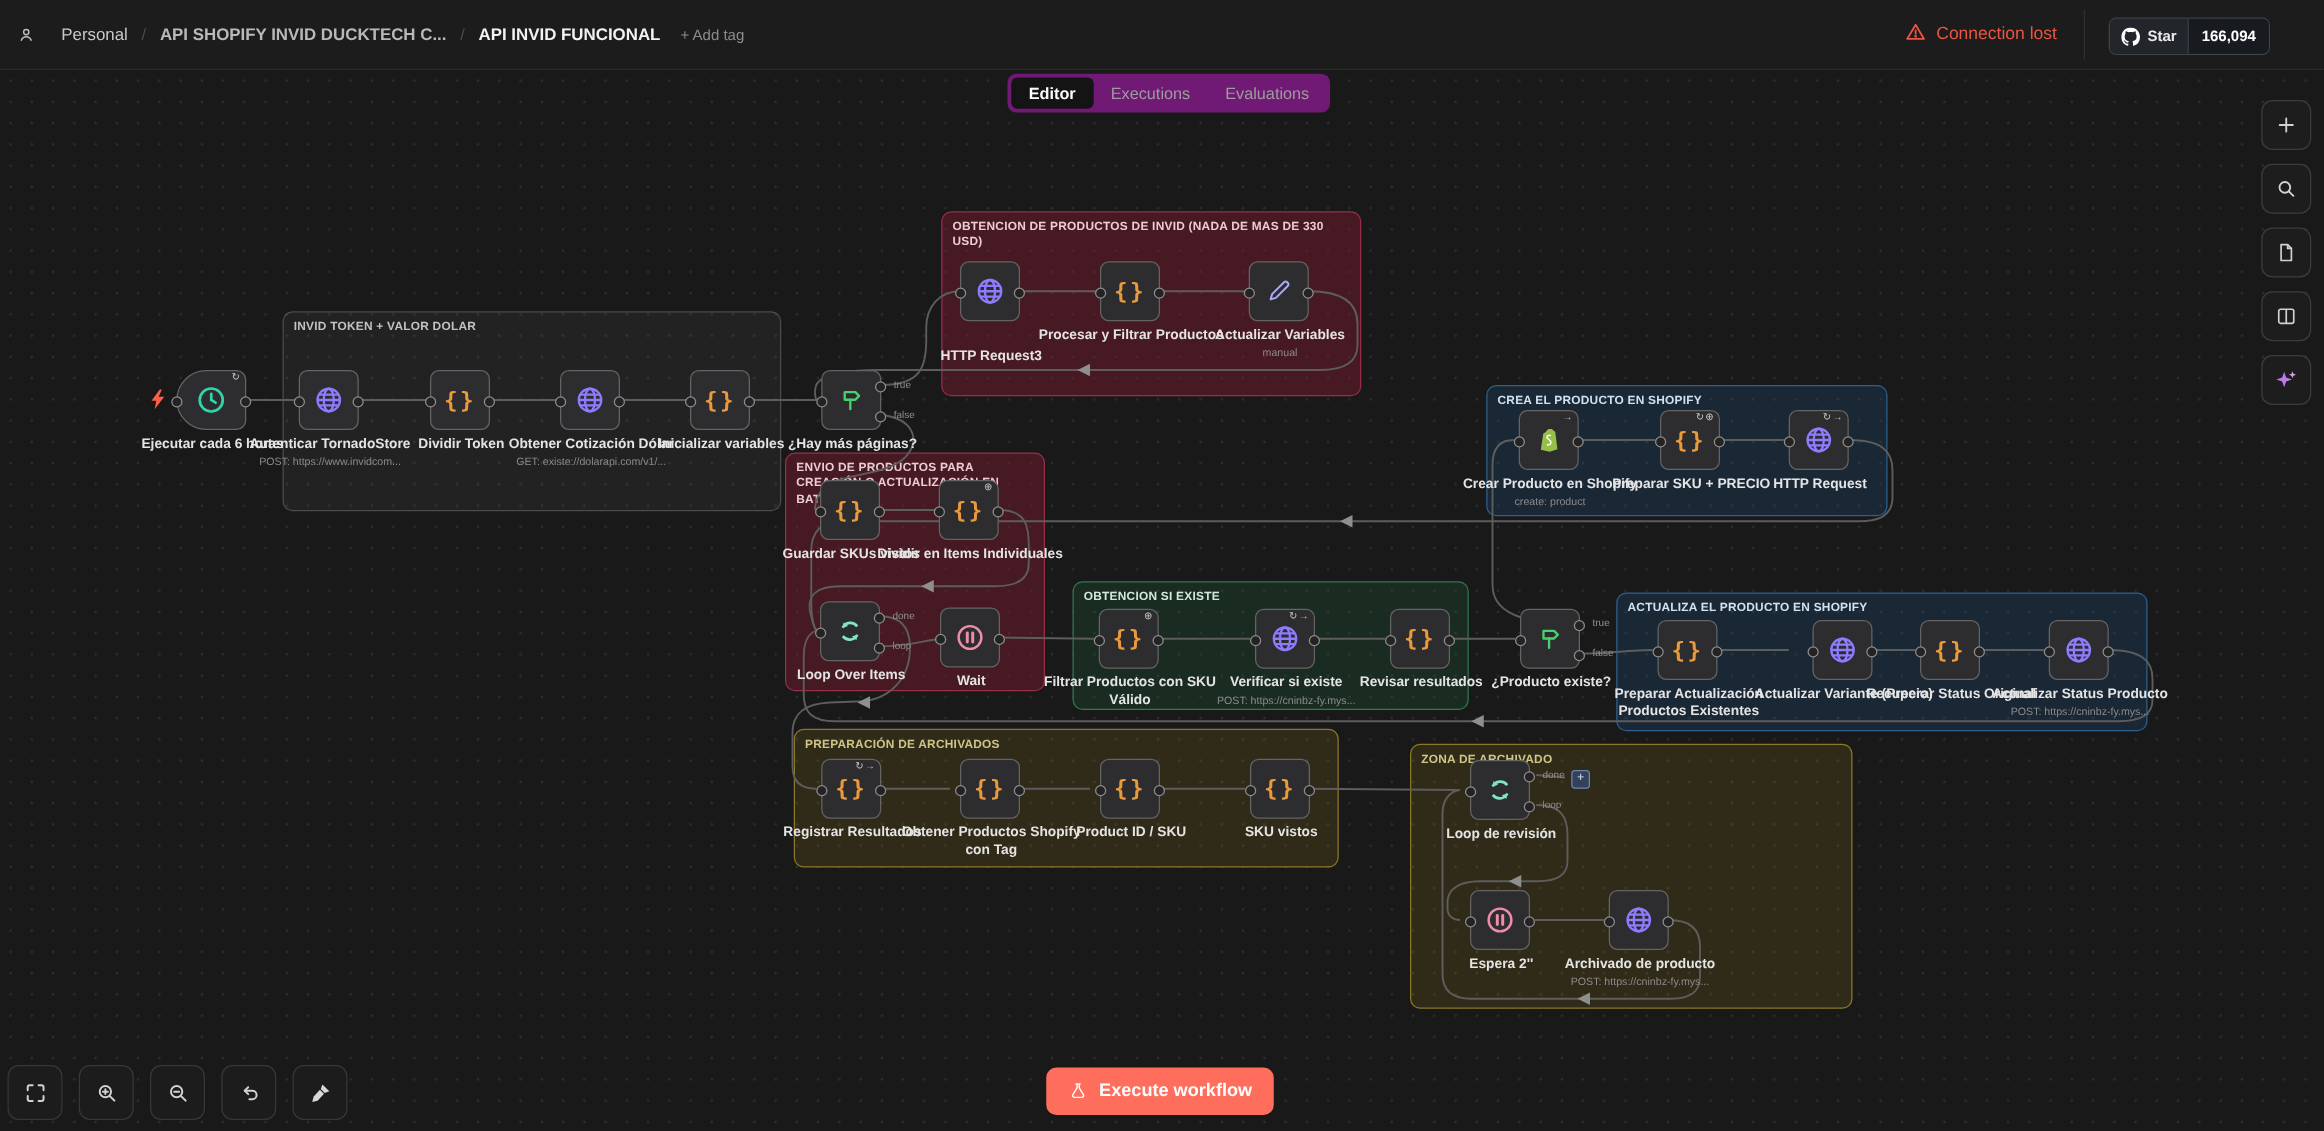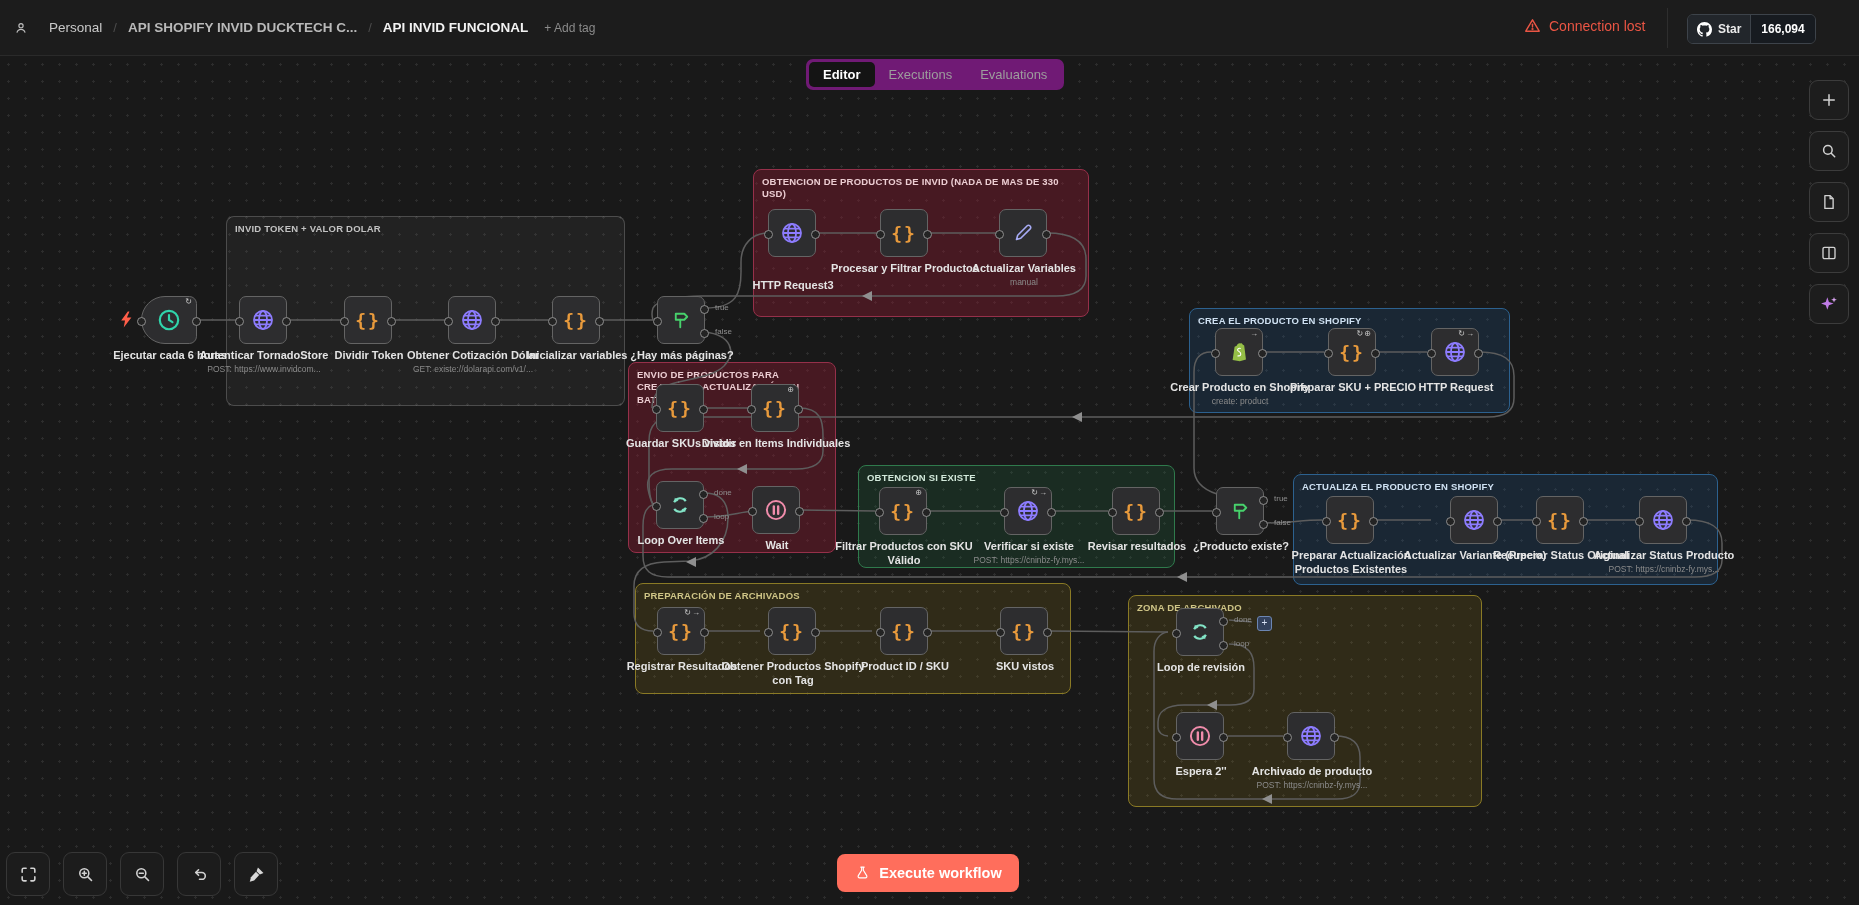--- a/index.html
+++ b/index.html
@@ -99,21 +99,21 @@
     <span class="right">166,094</span>
   </div>
 
   <div class="tabs">
     <div class="tab active">Editor</div>
     <div class="tab">Executions</div>
     <div class="tab">Evaluations</div>
   </div>
 
   <div id="groups-layer">
-      <div class="grp grp-gray" style="left: 226px; top: 216px; width: 399px; height: 190px;">
+      <div class="grp grp-gray" style="left: 226px; top: 249px; width: 399px; height: 160px;">
         <div class="grp-title">INVID TOKEN + VALOR DOLAR</div>
       </div>
       <div class="grp grp-red" style="left: 753px; top: 169px; width: 336px; height: 148px;">
         <div class="grp-title">OBTENCION DE PRODUCTOS DE INVID (NADA DE MAS DE 330 USD)</div>
       </div>
       <div class="grp grp-red" style="left: 628px; top: 362px; width: 208px; height: 191px;">
         <div class="grp-title">ENVIO DE PRODUCTOS PARA CREACIÓN O ACTUALIZACIÓN EN BATCHES</div>
       </div>
       <div class="grp grp-green" style="left: 858px; top: 465px; width: 317px; height: 103px;">
         <div class="grp-title">OBTENCION SI EXISTE</div>

